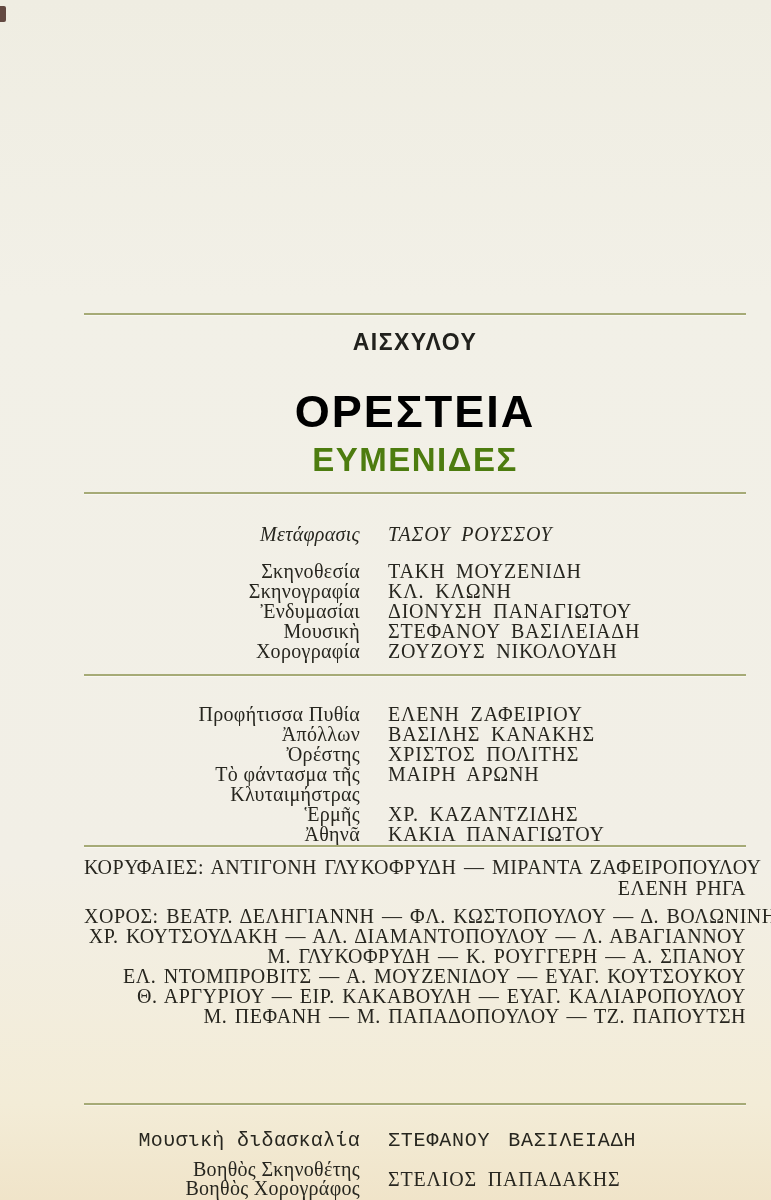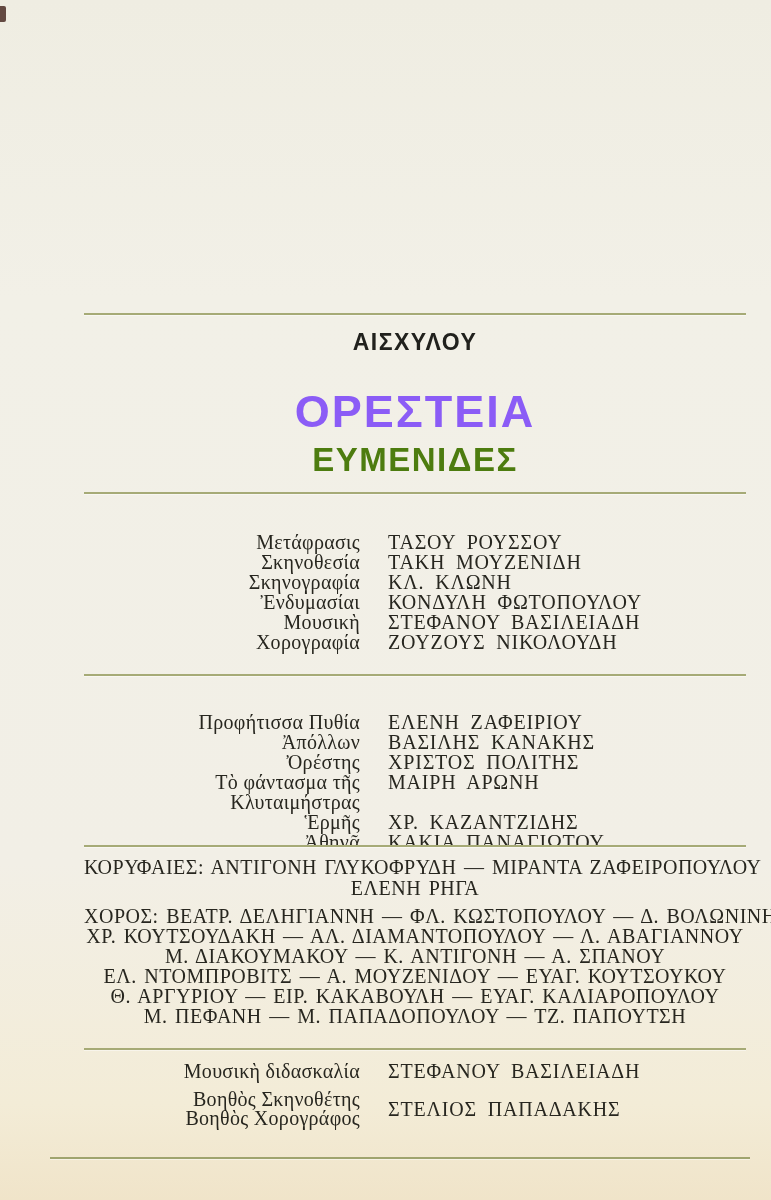--- a/index.html
+++ b/index.html
@@ -28,21 +28,21 @@
   
   .title-section { height: 177px; text-align: center; overflow: hidden; }
   .author {
     font-family: "Liberation Sans", "DejaVu Sans", sans-serif;
     font-weight: 700; font-size: 23px; line-height: 30px;
     letter-spacing: 1.5px; padding-top: 12px; color: #21211d;
   }
   .main-title {
     font-family: "Liberation Sans", "DejaVu Sans", sans-serif;
     font-weight: 700; font-size: 45px; line-height: 50px;
-    letter-spacing: 2px; margin-top: 30px; color: #8b5cf6;
+    letter-spacing: 2px; margin-top: 30px; color: #000000;
   }
   .sub-title {
     font-family: "Liberation Sans", "DejaVu Sans", sans-serif;
     font-weight: 700; font-size: 33px; line-height: 38px;
     letter-spacing: 1.5px; margin-top: 4px; color: #4d7c0f;
   }
 
   
   .row {
     display: grid; grid-template-columns: 276px 1fr;
@@ -50,38 +50,38 @@
   }
   .lbl {
     text-align: right; font-size: 20px; line-height: 20px; letter-spacing: .3px;
   }
   .val {
     text-align: left; font-size: 20px; line-height: 20px;
     letter-spacing: .8px; word-spacing: 5px; white-space: nowrap;
   }
 
   .credits-section { height: 180px; overflow: hidden; }
-  .credits-section .row-translation { padding-top: 38px; }
-  .credits-section .production-rows { }
+  .credits-section .row-translation { padding-top: 30px; font-style: italic; }
+  .credits-section .production-rows { margin-top: 17px; }
 
-  .cast-section { height: 169px; overflow: hidden; padding-top: 36px; box-sizing: border-box; }
+  .cast-section { height: 169px; overflow: hidden; padding-top: 28px; box-sizing: border-box; }
 
   
-  .ensemble-section { height: 201px; overflow: visible; text-align: center; }
+  .ensemble-section { height: 256px; overflow: visible; text-align: right; }
   .caps-line {
     font-size: 20px; line-height: 20px; letter-spacing: .5px;
     word-spacing: 2px; white-space: nowrap;
   }
   .koryfaies { padding-top: 10px; }
   .koryfaies .caps-line { line-height: 21px; }
   .choros { margin-top: 7px; }
 
   
   .staff-section { height: 107px; overflow: hidden; }
-  .staff-section .row-music { padding-top: 11px; }
+  .staff-section .row-music { padding-top: 26px; font-family: Liberation Mono, monospace; }
   .assistant-row { margin-top: 9px; align-items: center; }
   .assistant-labels .lbl { line-height: 19px; }
 </style>
 </head>
 <body>
 
 <div class="scan-mark"></div>
 
 <div class="content">
   <div class="spacer-top"></div>
@@ -105,21 +105,21 @@
       <div class="row">
         <div class="lbl">Σκηνοθεσία</div>
         <div class="val">ΤΑΚΗ ΜΟΥΖΕΝΙΔΗ</div>
       </div>
       <div class="row">
         <div class="lbl">Σκηνογραφία</div>
         <div class="val">ΚΛ. ΚΛΩΝΗ</div>
       </div>
       <div class="row">
         <div class="lbl">Ἐνδυμασίαι</div>
-        <div class="val">ΚΟΝΔΥΛΗ ΦΩΤΟΠΟΥΛΟΥ</div>
+        <div class="val">ΔΙΟΝΥΣΗ ΠΑΝΑΓΙΩΤΟΥ</div>
       </div>
       <div class="row">
         <div class="lbl">Μουσικὴ</div>
         <div class="val">ΣΤΕΦΑΝΟΥ ΒΑΣΙΛΕΙΑΔΗ</div>
       </div>
       <div class="row">
         <div class="lbl">Χορογραφία</div>
         <div class="val">ΖΟΥΖΟΥΣ ΝΙΚΟΛΟΥΔΗ</div>
       </div>
     </div>
@@ -161,21 +161,21 @@
   <div class="rule"></div>
 
   <div class="ensemble-section">
     <div class="koryfaies">
       <div class="caps-line">ΚΟΡΥΦΑΙΕΣ: ΑΝΤΙΓΟΝΗ ΓΛΥΚΟΦΡΥΔΗ — ΜΙΡΑΝΤΑ ΖΑΦΕΙΡΟΠΟΥΛΟΥ</div>
       <div class="caps-line">ΕΛΕΝΗ ΡΗΓΑ</div>
     </div>
     <div class="choros">
       <div class="caps-line">ΧΟΡΟΣ: ΒΕΑΤΡ. ΔΕΛΗΓΙΑΝΝΗ — ΦΛ. ΚΩΣΤΟΠΟΥΛΟΥ — Δ. ΒΟΛΩΝΙΝΗ</div>
       <div class="caps-line">ΧΡ. ΚΟΥΤΣΟΥΔΑΚΗ — ΑΛ. ΔΙΑΜΑΝΤΟΠΟΥΛΟΥ — Λ. ΑΒΑΓΙΑΝΝΟΥ</div>
-      <div class="caps-line">Μ. ΔΙΑΚΟΥΜΑΚΟΥ — Κ. ΑΝΤΙΓΟΝΗ — Α. ΣΠΑΝΟΥ</div>
+      <div class="caps-line">Μ. ΓΛΥΚΟΦΡΥΔΗ — Κ. ΡΟΥΓΓΕΡΗ — Α. ΣΠΑΝΟΥ</div>
       <div class="caps-line">ΕΛ. ΝΤΟΜΠΡΟΒΙΤΣ — Α. ΜΟΥΖΕΝΙΔΟΥ — ΕΥΑΓ. ΚΟΥΤΣΟΥΚΟΥ</div>
       <div class="caps-line">Θ. ΑΡΓΥΡΙΟΥ — ΕΙΡ. ΚΑΚΑΒΟΥΛΗ — ΕΥΑΓ. ΚΑΛΙΑΡΟΠΟΥΛΟΥ</div>
       <div class="caps-line">Μ. ΠΕΦΑΝΗ — Μ. ΠΑΠΑΔΟΠΟΥΛΟΥ — ΤΖ. ΠΑΠΟΥΤΣΗ</div>
     </div>
   </div>
 
   <div class="rule"></div>
 
   <div class="staff-section">
     <div class="row row-music">

